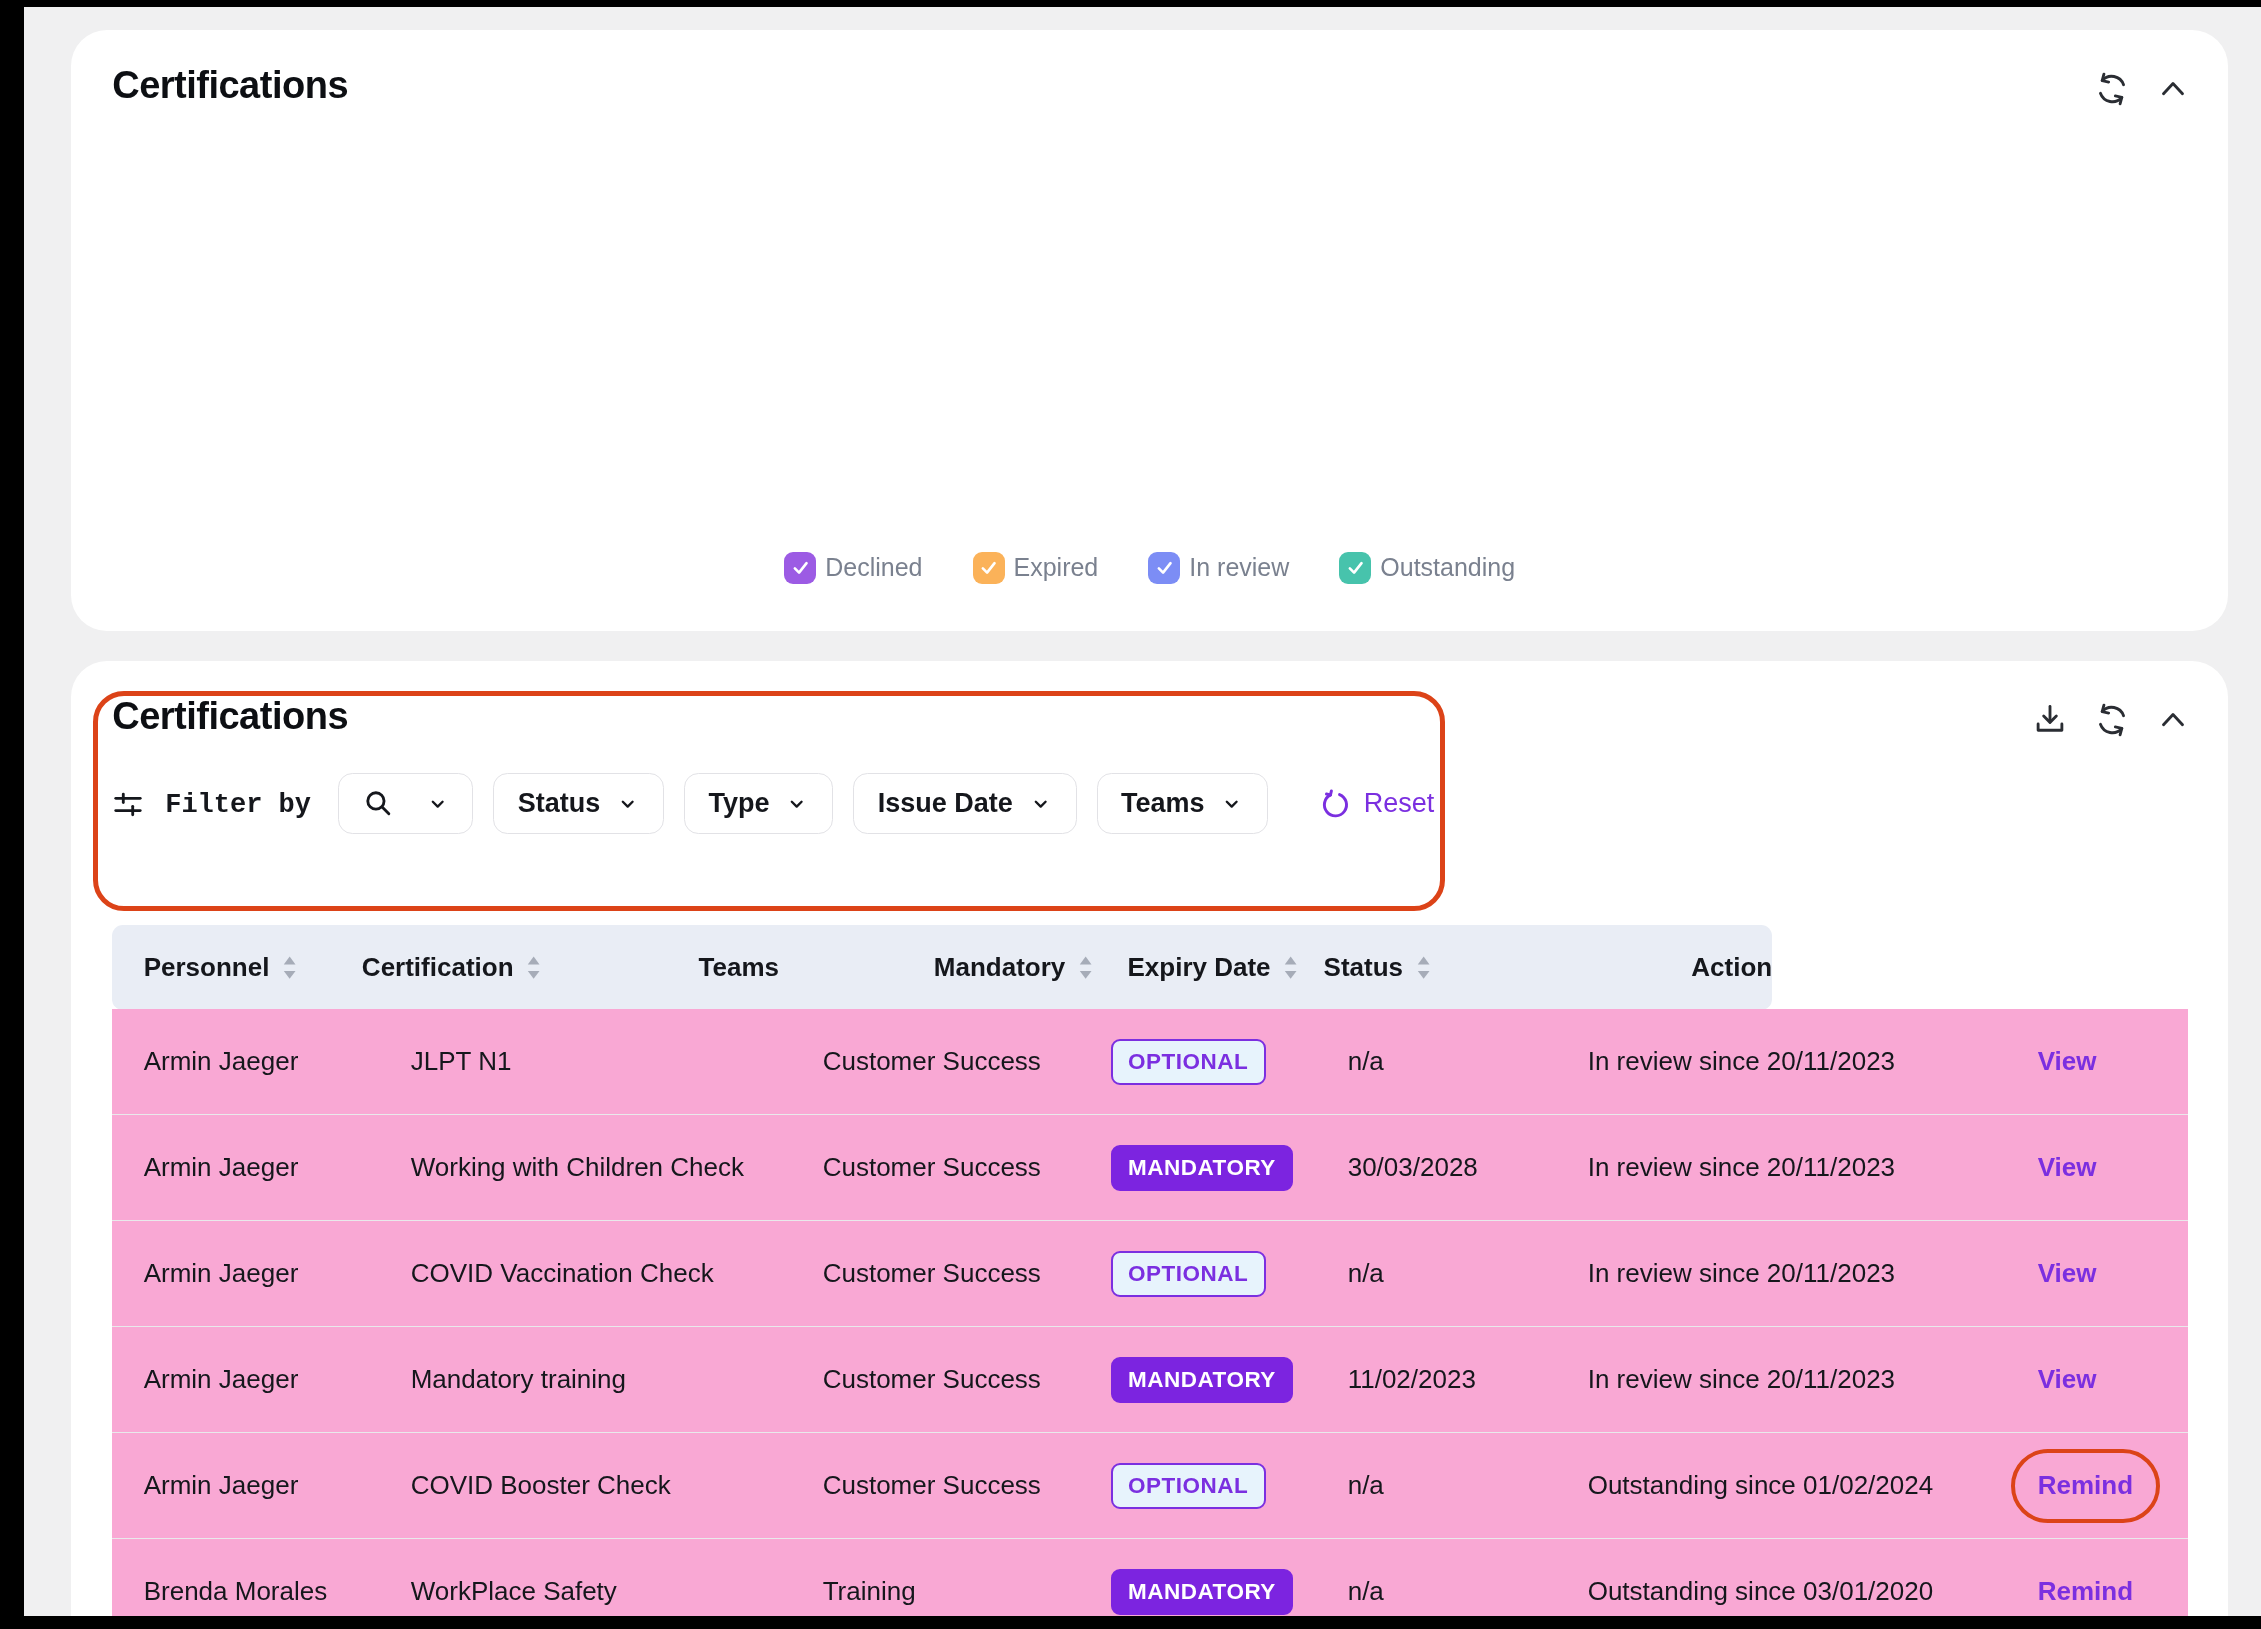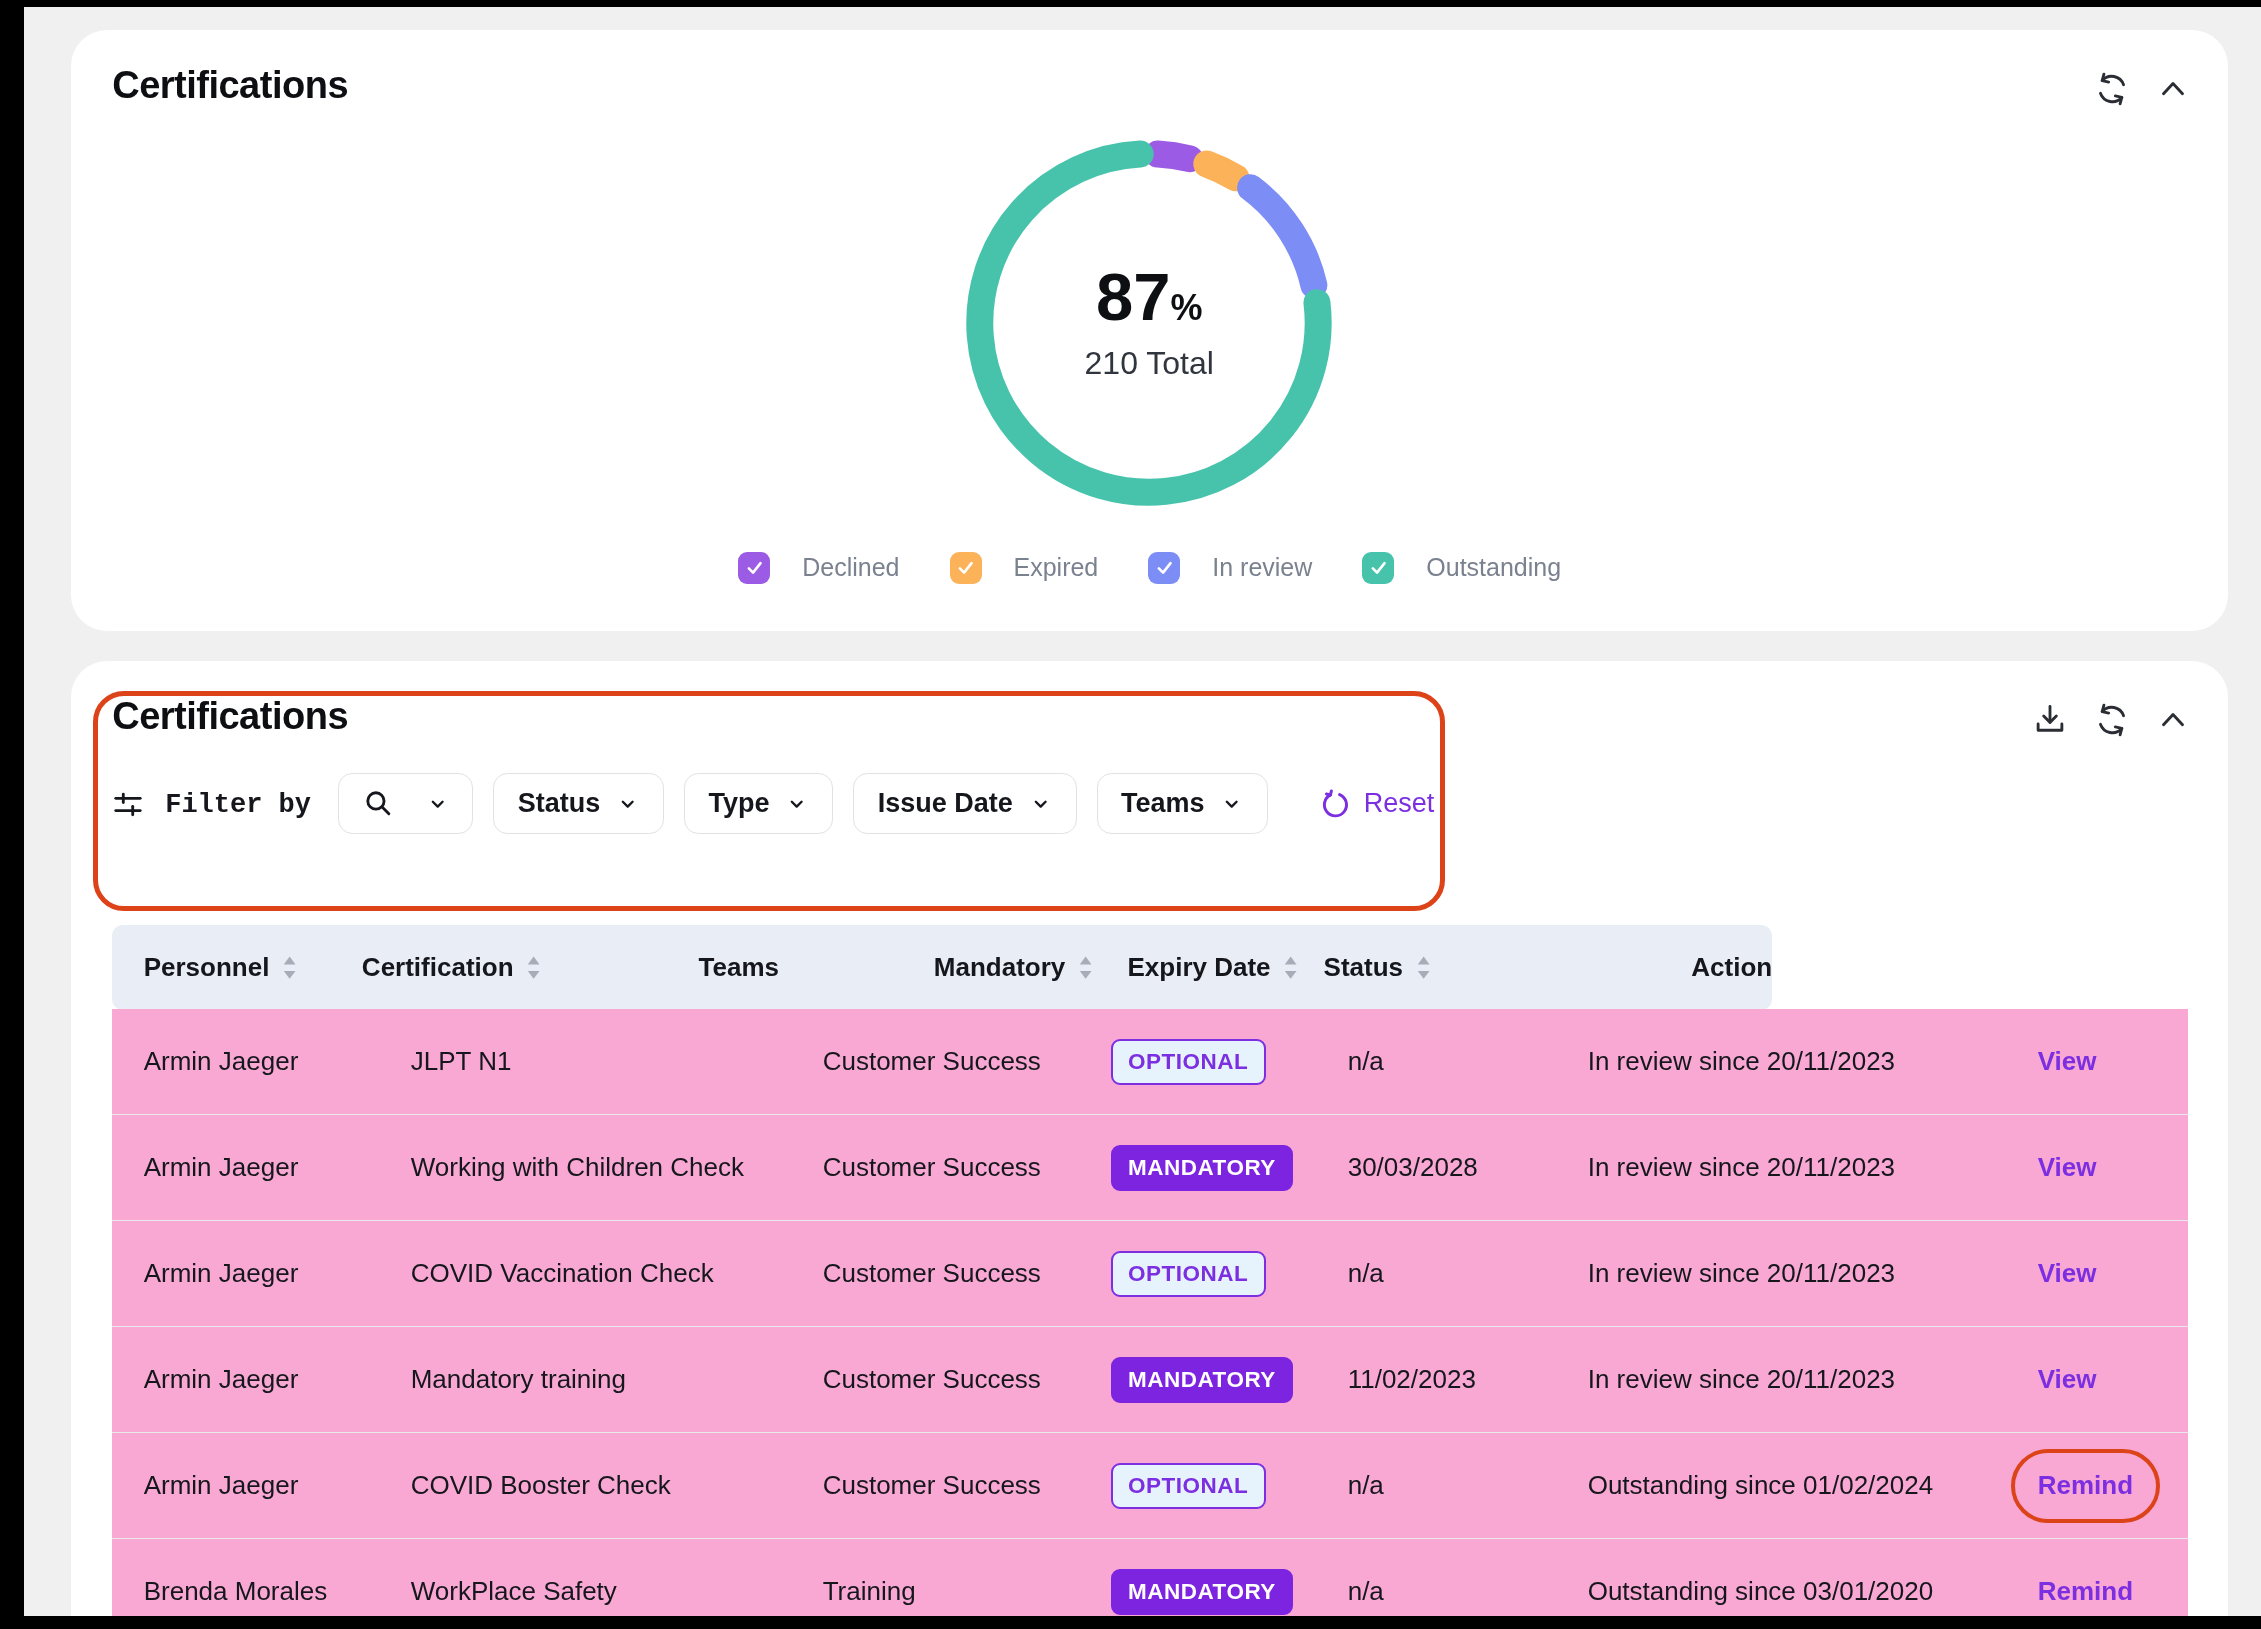--- a/index.html
+++ b/index.html
@@ -15,21 +15,21 @@
   .icon-btn svg { width:38px; height:38px; }
 
   
   .donut { position:absolute; left:880px; top:95px; width:396px; height:396px; }
   .donut svg { position:absolute; inset:0; }
   .donut-center { position:absolute; inset:0; display:flex; flex-direction:column; align-items:center; justify-content:center; }
   .donut-val { font-size:67px; font-weight:800; color:#0D0F13; line-height:1; }
   .donut-val .pct { font-size:36px; font-weight:700; }
   .donut-sub { font-size:32px; color:#30353E; margin-top:14.4px; }
   .legend { position:absolute; left:0; right:0; top:522px; display:flex; justify-content:center; align-items:center; gap:50px; }
-  .legend-item { display:flex; align-items:center; gap:32px; }
+  .legend-item { display:flex; align-items:center; gap:9px; }
   .lg-box { width:32px; height:32px; border-radius:9px; display:flex; align-items:center; justify-content:center; cursor:pointer; }
   .lg-box svg { width:23.4px; height:23.4px; }
   .lg-label { font-size:25px; color:#7A818F; }
 
   
   .annotation-box { position:absolute; left:21.6px; top:30px; width:1352px; height:220px; border:5.4px solid #DC4318; border-radius:31px; pointer-events:none; z-index:6; }
 
   
   .filter-row { position:absolute; left:41px; top:112px; display:flex; align-items:center; gap:20px; }
   .filter-by { display:flex; align-items:flex-end; gap:21px; font-size:27px; font-weight:700; color:#15171C; margin-right:7.2px;font-family:Liberation Mono, monospace; }
@@ -75,32 +75,20 @@
             <path d="M17.1 21.4 L18.2 17.3 L14.1 16.4"></path>
           </svg>
         </span>
         <span class="icon-btn">
           <svg viewBox="0 0 24 24" fill="none" stroke="#2A2D33" stroke-width="1.8" stroke-linecap="round" stroke-linejoin="round">
             <polyline points="6 15 12 8.5 18 15"></polyline>
           </svg>
         </span>
       </div>
 
-      <div class="donut">
-        <svg id="donut-svg" viewBox="0 0 440 440">
-            <path d="M 229.8 32.3 A 188 188 0 0 1 265.3 37.5" stroke="#9C5BE4" stroke-width="30" fill="none" stroke-linecap="round"></path>
-            <path d="M 284.2 43.3 A 188 188 0 0 1 316.6 58.7" stroke="#FBB259" stroke-width="30" fill="none" stroke-linecap="round"></path>
-            <path d="M 332.9 69.7 A 188 188 0 0 1 403.2 178.0" stroke="#7C8DF5" stroke-width="30" fill="none" stroke-linecap="round"></path>
-            <path d="M 406.6 197.4 A 188 188 0 1 1 210.2 32.3" stroke="#47C3AC" stroke-width="30" fill="none" stroke-linecap="round"></path>
-          </svg>
-        <div class="donut-center">
-          <div class="donut-val"><span>87</span><span class="pct">%</span></div>
-          <div class="donut-sub">210 Total</div>
-        </div>
-      </div>
 
       <div class="legend" id="legend">
           <span class="legend-item">
             <span class="lg-box" style="background: rgb(156, 91, 228);">
               <svg viewBox="0 0 36 36" fill="none" stroke="#FFFFFF" stroke-width="4" stroke-linecap="round" stroke-linejoin="round">
                 <polyline points="9 19 15.5 25.5 27 11"></polyline>
               </svg>
             </span>
             <span class="lg-label">Declined</span>
           </span>

